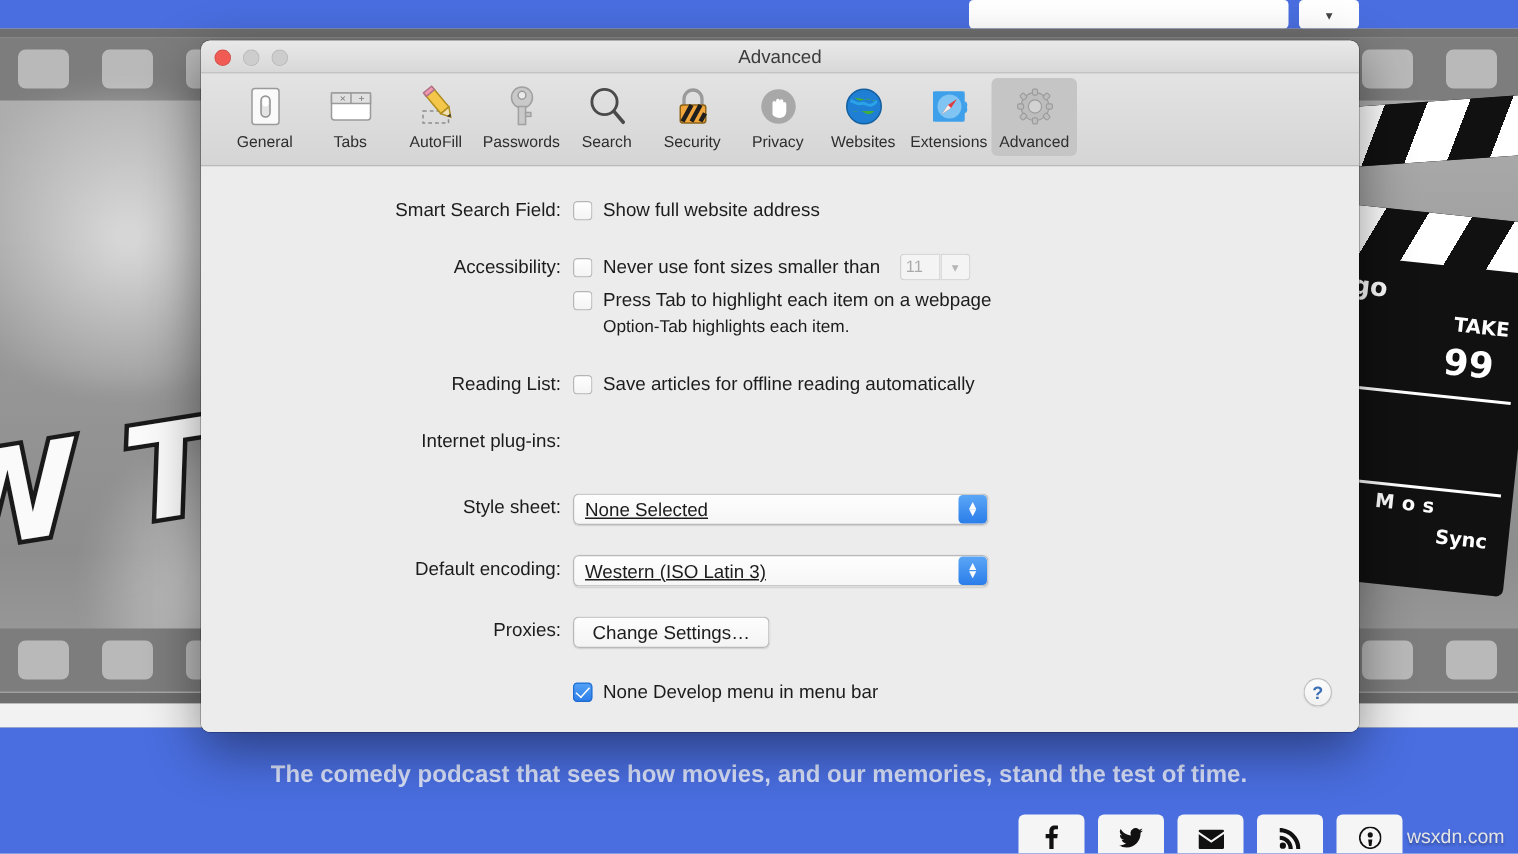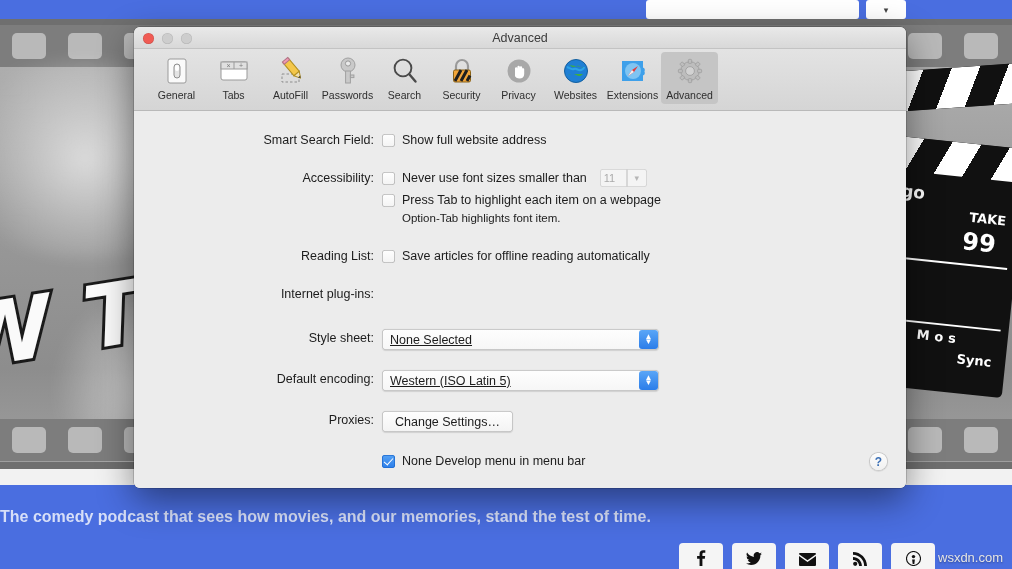--- a/index.html
+++ b/index.html
@@ -93,21 +93,21 @@
   .cl-rkly  { top: 132px; left: 6px; font-size: 17px; }
   .cl-joe   { top: 156px; left: 10px; font-size: 17px; }
   .cl-iem   { top: 188px; left: 6px; font-size: 13px; letter-spacing: 5px; }
   .cl-sync  { top: 208px; right: 14px; font-size: 13px; }
   .cl-line1 { position:absolute; top:66px; left:56px; width:1px; height:50px; background:#fff; }
   .cl-line2 { position:absolute; top:120px; left:6px; width:176px; height:2px; background:#fff; }
   .cl-line3 { position:absolute; top:182px; left:6px; width:176px; height:2px; background:#fff; }
 
   .tagline {
     position: absolute; top: 508px; left: 0; width: 1012px;
-    color: #d7dff8;
+    text-align: center; color: #d7dff8;
     font-family: "Liberation Sans", sans-serif;
     font-weight: bold; font-size: 16px;
   }
   .social-row {
     position: absolute; top: 543px; left: 679px;
     display: flex; gap: 9px;
   }
   .social-btn {
     width: 44px; height: 26px; background: #f5f5f5; border-radius: 4px 4px 0 0;
     display: flex; align-items: flex-end; justify-content: center;
@@ -529,21 +529,21 @@
           <span>Never use font sizes smaller than</span>
           <span class="stepper-field">
             <span class="val">11</span>
             <span class="arrow">▾</span>
           </span>
         </div>
         <div class="cb-line" style="margin-top:4px">
           <span class="cb"></span>
           <span>Press Tab to highlight each item on a webpage</span>
         </div>
-        <div class="hint">Option-Tab highlights font item.</div>
+        <div class="hint">Option-Tab highlights each item.</div>
       </div>
     </div>
 
     <div class="spacer-20"></div>
 
     <div class="row">
       <div class="label">Reading List:</div>
       <div class="field">
         <div class="cb-line">
           <span class="cb"></span>
@@ -572,21 +572,21 @@
         </div>
       </div>
     </div>
 
     <div class="spacer-20"></div>
 
     <div class="row">
       <div class="label">Default encoding:</div>
       <div class="field">
         <div class="popup">
-          <span>Western (ISO Latin 5)</span>
+          <span>Western (ISO Latin 3)</span>
           <span class="pop-arrows">
             <span>▲</span>
               <span>▼</span>
           </span>
         </div>
       </div>
     </div>
 
     <div class="spacer-20"></div>
 

